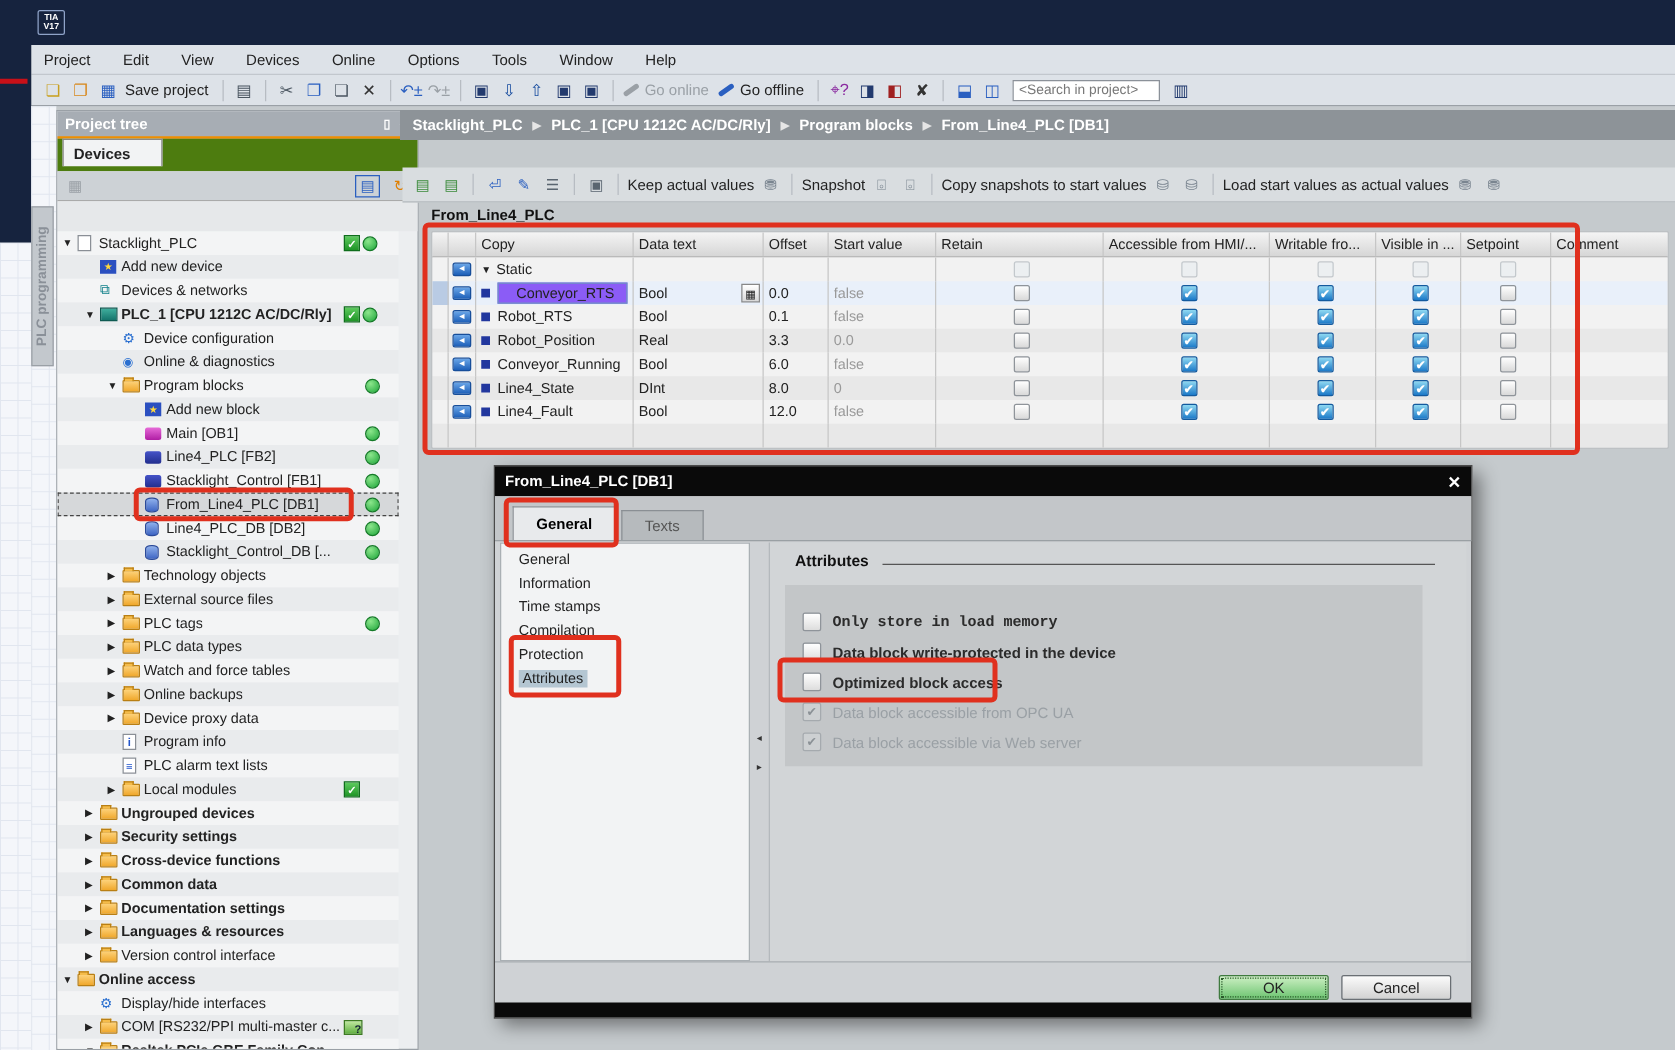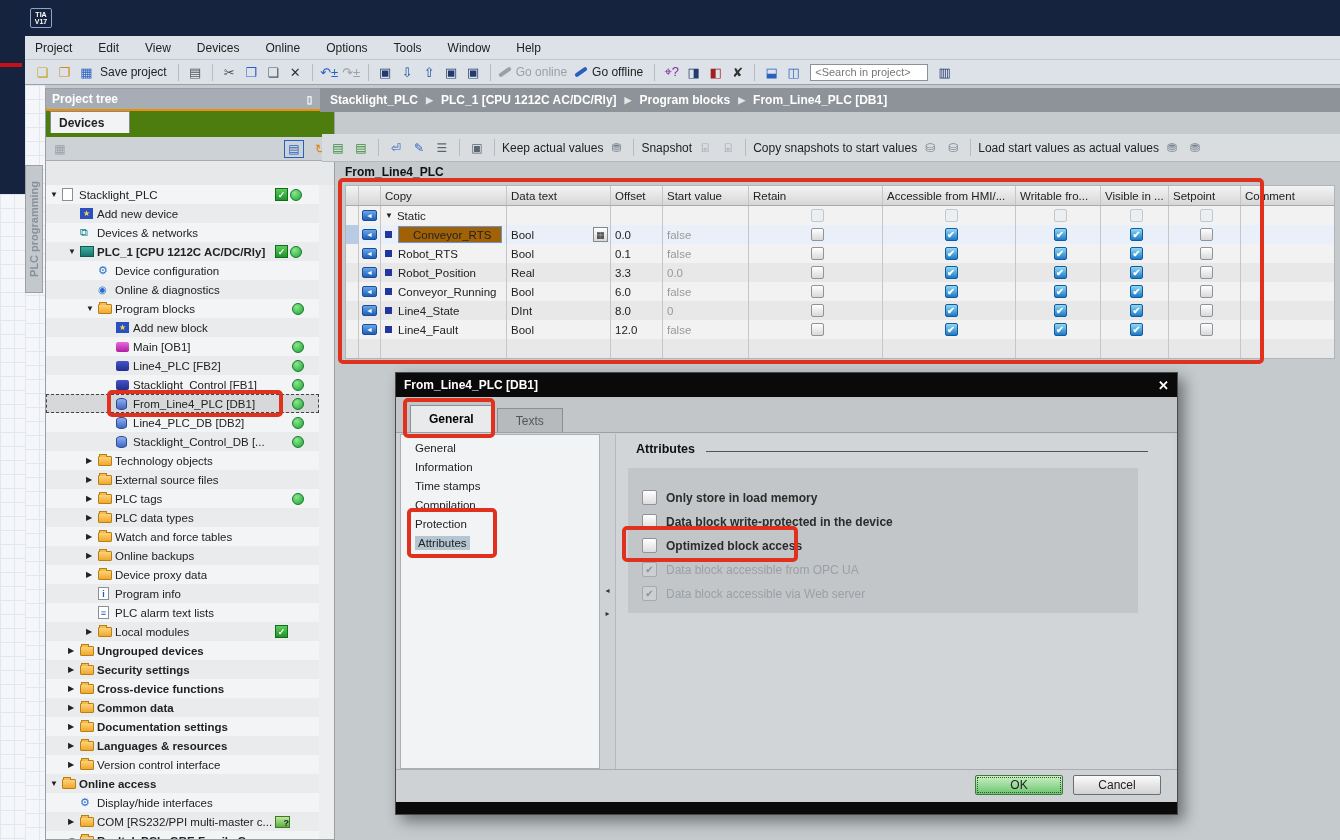--- a/index.html
+++ b/index.html
@@ -92,21 +92,21 @@
   .c-com { flex:1; border-right:none !important; }
   .hrow .c-ret, .hrow .c-acc, .hrow .c-wri, .hrow .c-vis, .hrow .c-set { justify-content:flex-start; }
   .tag-ic { width:15px; height:11px; background:linear-gradient(#6aa6e8,#1d5fb8); border:1px solid #174e9a; border-radius:2px; color:#fff; font-size:7px; display:flex; align-items:center; justify-content:center; }
   .mark { display:inline-block; width:7px; height:7px; background:#22379e; margin-right:6px; flex:none; }
   .g-arr { font-size:8px; margin-right:4px; }
   .cbx { width:13px; height:13px; border:1px solid #8f949a; background:linear-gradient(#ffffff,#d9d9d9); border-radius:2px; }
   .cbx.faint { background:#eceff1; border-color:#c3c8cc; }
   .cbx.on { background:linear-gradient(#8fd9f2,#1b79c8); border-color:#135a9e; color:#fff; font-size:9.5px; font-weight:bold; display:flex; align-items:center; justify-content:center; }
   .row-sel { background:#e9f0fa !important; }
   .row-sel .c-sel { background:#b9cbe4; }
-  .name-edit { background:#a16207; border:1px solid #6f93c4; height:17px; width:120px; display:flex; align-items:center; padding-left:14px; }
+  .name-edit { background:#8b5cf6; border:1px solid #6f93c4; height:17px; width:120px; display:flex; align-items:center; padding-left:14px; }
   .type-btn { margin-left:auto; margin-right:2px; width:15px; height:15px; border:1px solid #888; background:linear-gradient(#fff,#d8d8d8); font-size:9px; display:flex; align-items:center; justify-content:center; }
 
   
   .dialog { position:absolute; left:395px; top:372px; width:783px; height:443px; background:#cfd2d5; border:1px solid #4a4a4a; box-shadow:6px 6px 14px rgba(0,0,0,0.45); z-index:10; }
   .dlg-title { height:24px; background:#0a0a0a; color:#fff; font-weight:bold; display:flex; align-items:center; padding:0 8px; font-size:12px; }
   .dlg-x { margin-left:auto; font-size:13px; color:#fff; }
   .dlg-tabs { height:36px; background:#c3c6c9; display:flex; align-items:flex-end; padding-left:14px; border-bottom:1px solid #9aa0a4; }
   .dtab { height:24px; padding:0 18px; display:flex; align-items:center; border:1px solid #8a8f94; border-bottom:none; background:#b6babd; color:#555; margin-right:4px; }
   .dtab.active { background:#e8eaec; color:#000; font-weight:bold; height:27px; }
   .dlg-body { position:absolute; left:0; top:61px; width:781px; bottom:45px; }
@@ -114,21 +114,21 @@
   .dnav-item { height:19px; display:flex; align-items:center; padding-left:14px; font-size:11.5px; color:#222; }
   .dlg-scroll { position:absolute; left:204px; top:0; width:16px; bottom:0; background:#cfd2d5; border-right:1px solid #b4b9bd; display:flex; flex-direction:column; align-items:center; justify-content:center; gap:14px; color:#333; font-size:8px; }
   .dlg-content { position:absolute; left:220px; top:0; right:4px; bottom:0; background:#d2d5d7; }
   .attr-head { position:absolute; left:20px; top:8px; font-weight:bold; font-size:12.5px; color:#111; }
   .attr-rule { position:absolute; left:90px; top:17px; right:25px; height:1px; background:#555; }
   .attr-panel { position:absolute; left:12px; top:34px; width:510px; height:145px; background:#c3c6c8; }
   .acb-row { position:absolute; display:flex; align-items:center; gap:9px; font-weight:bold; color:#2b2b2b; font-size:12px; }
   .acb-row.dis { color:#9aa0a5; font-weight:normal; }
   .acb { width:15px; height:15px; border:1px solid #8f949a; background:linear-gradient(#fff,#ddd); border-radius:2px; flex:none; }
   .acb.dis-on { background:#cdd0d2; border-color:#a5aaae; color:#8b9196; font-size:10px; display:flex; align-items:center; justify-content:center; }
-  .dlg-btnbar { position:absolute; left:0; right:0; bottom:14px; height:31px; border-top:1px solid #a8adb1; display:flex; align-items:center; justify-content:flex-end; gap:10px; padding-right:16px; }
+  .dlg-btnbar { position:absolute; left:0; right:0; bottom:14px; height:31px; border-top:1px solid #a8adb1; display:flex; align-items:flex-end; justify-content:flex-end; gap:10px; padding-right:16px; }
   .btn { width:88px; height:20px; display:flex; align-items:center; justify-content:center; font-size:12px; border:1px solid #6a6f74; border-radius:2px; }
   .btn-ok { background:linear-gradient(#cdf0c4,#6cc470); border-color:#3f7a3f; outline:1px dotted #2c5a2c; outline-offset:-3px; }
   .btn-cancel { background:linear-gradient(#fbfbfb,#d2d2d2); }
   .dlg-black { position:absolute; left:0; right:0; bottom:0; height:12px; background:#0a0a0a; }
 
   
   .ann { position:absolute; border:4px solid #e0301e; border-radius:5px; z-index:30; pointer-events:none; }
 </style>
 </head>
 <body>
@@ -837,21 +837,21 @@
           </div>
       </div>
       <div class="dlg-scroll">
         <span>◂</span>
         <span>▸</span>
       </div>
       <div class="dlg-content">
         <div class="attr-head">Attributes</div>
         <div class="attr-rule"></div>
         <div class="attr-panel">
-          <div class="acb-row" style="left:14px; top:22px;">
+          <div class="acb-row" style="left:14px; top:22px;font-family:Liberation Mono, monospace;">
               <span class="acb"></span>
               <span>Only store in load memory</span>
             </div>
           <div class="acb-row" style="left:14px; top:46px;">
               <span class="acb"></span>
               <span>Data block write-protected in the device</span>
             </div>
           <div class="acb-row" style="left:14px; top:70px;">
               <span class="acb"></span>
               <span>Optimized block access</span>

